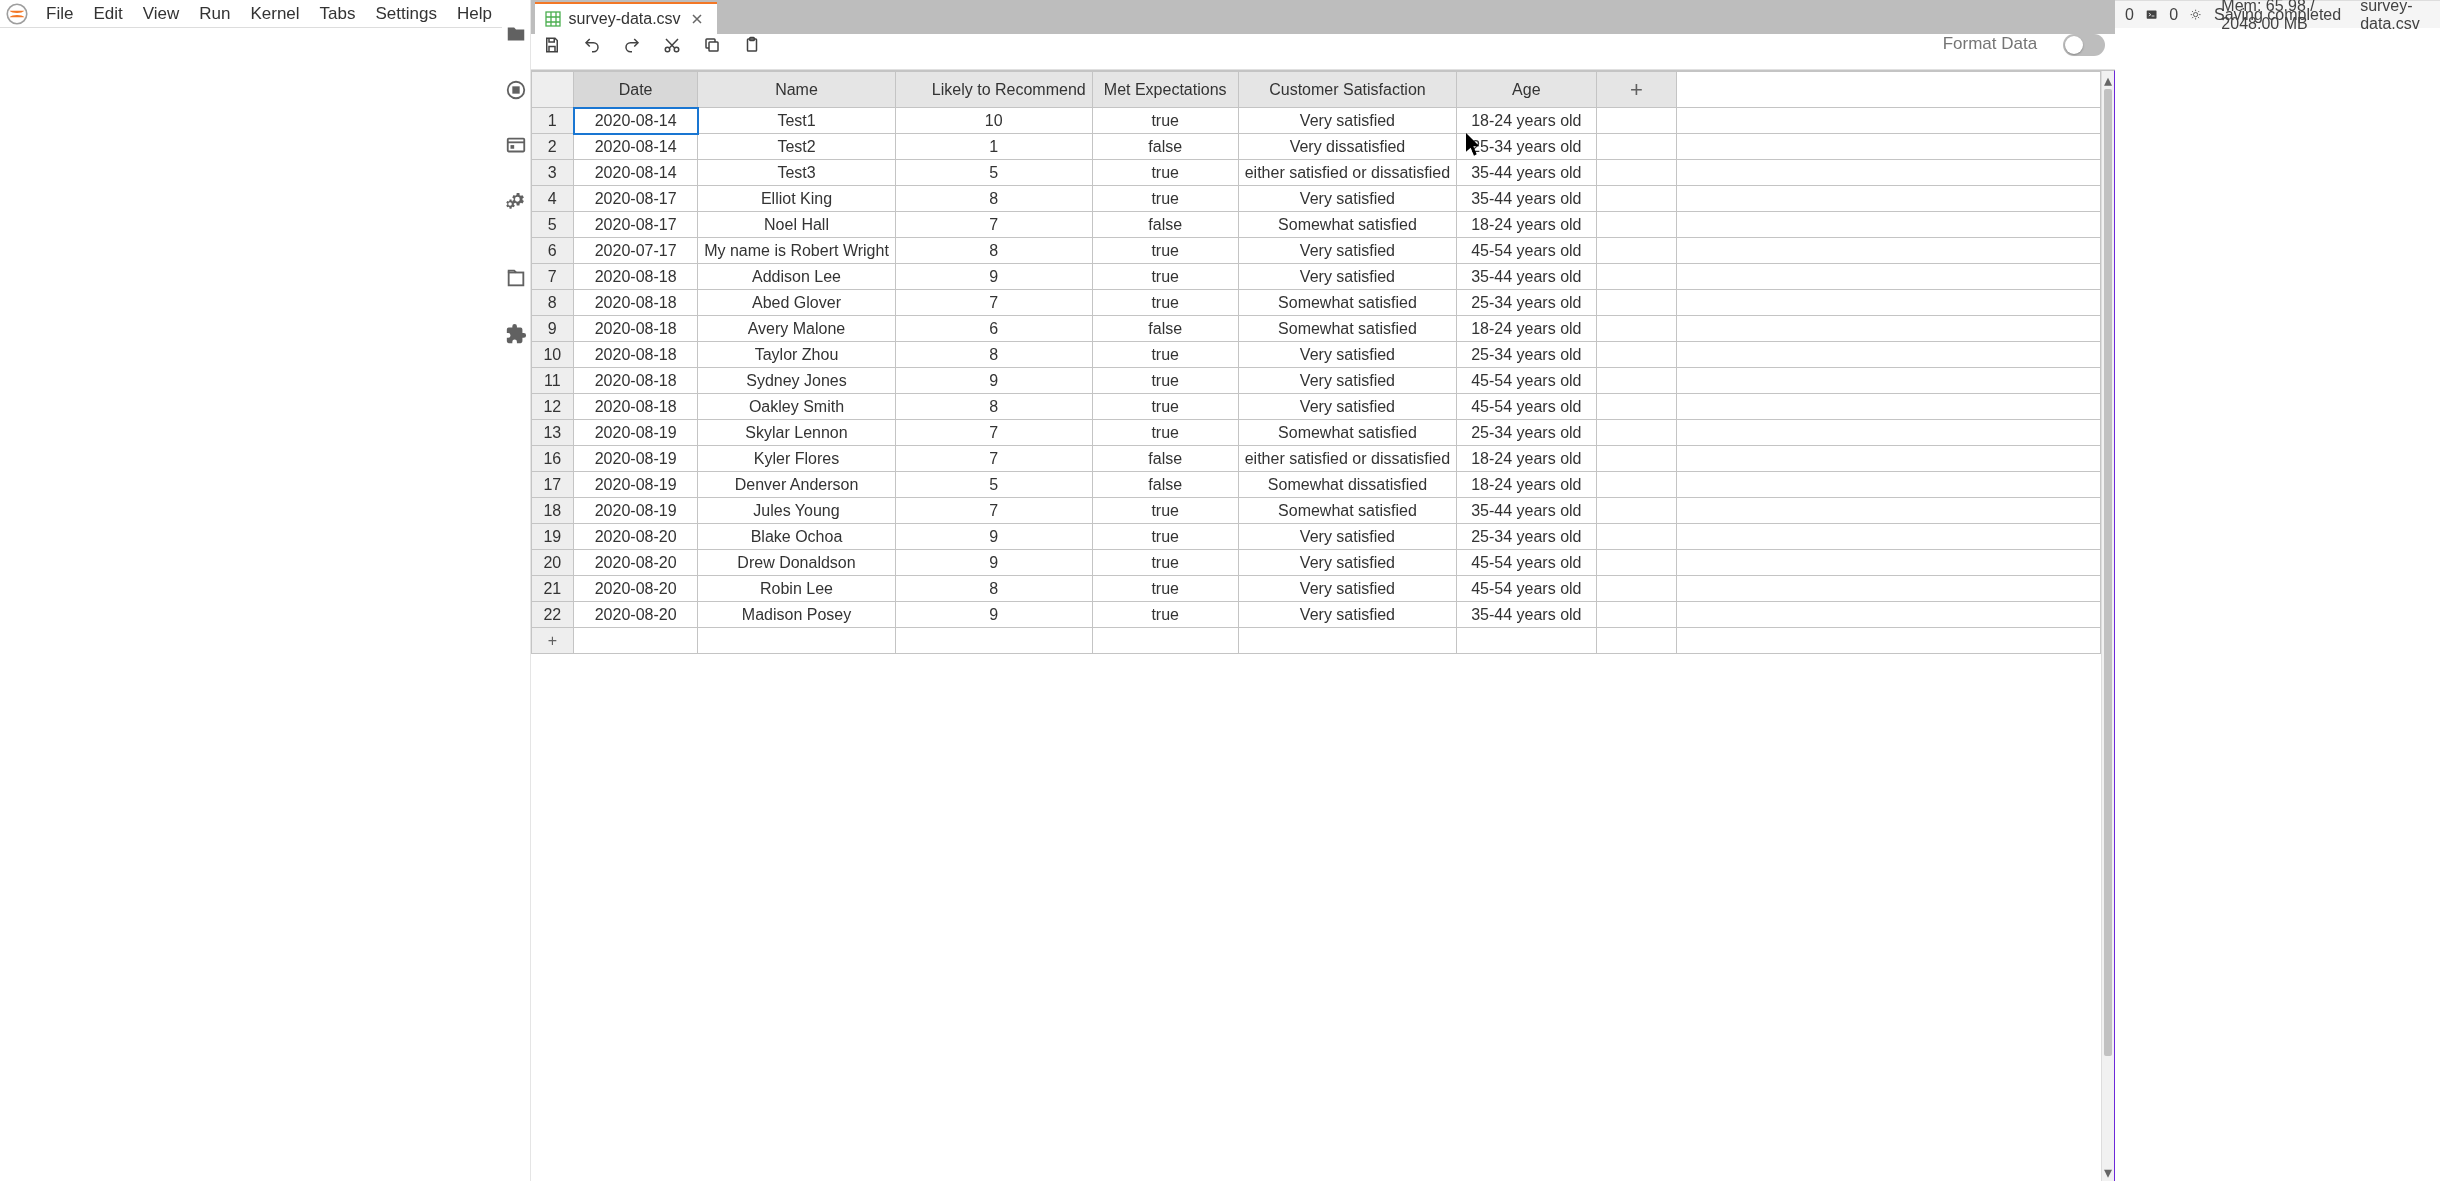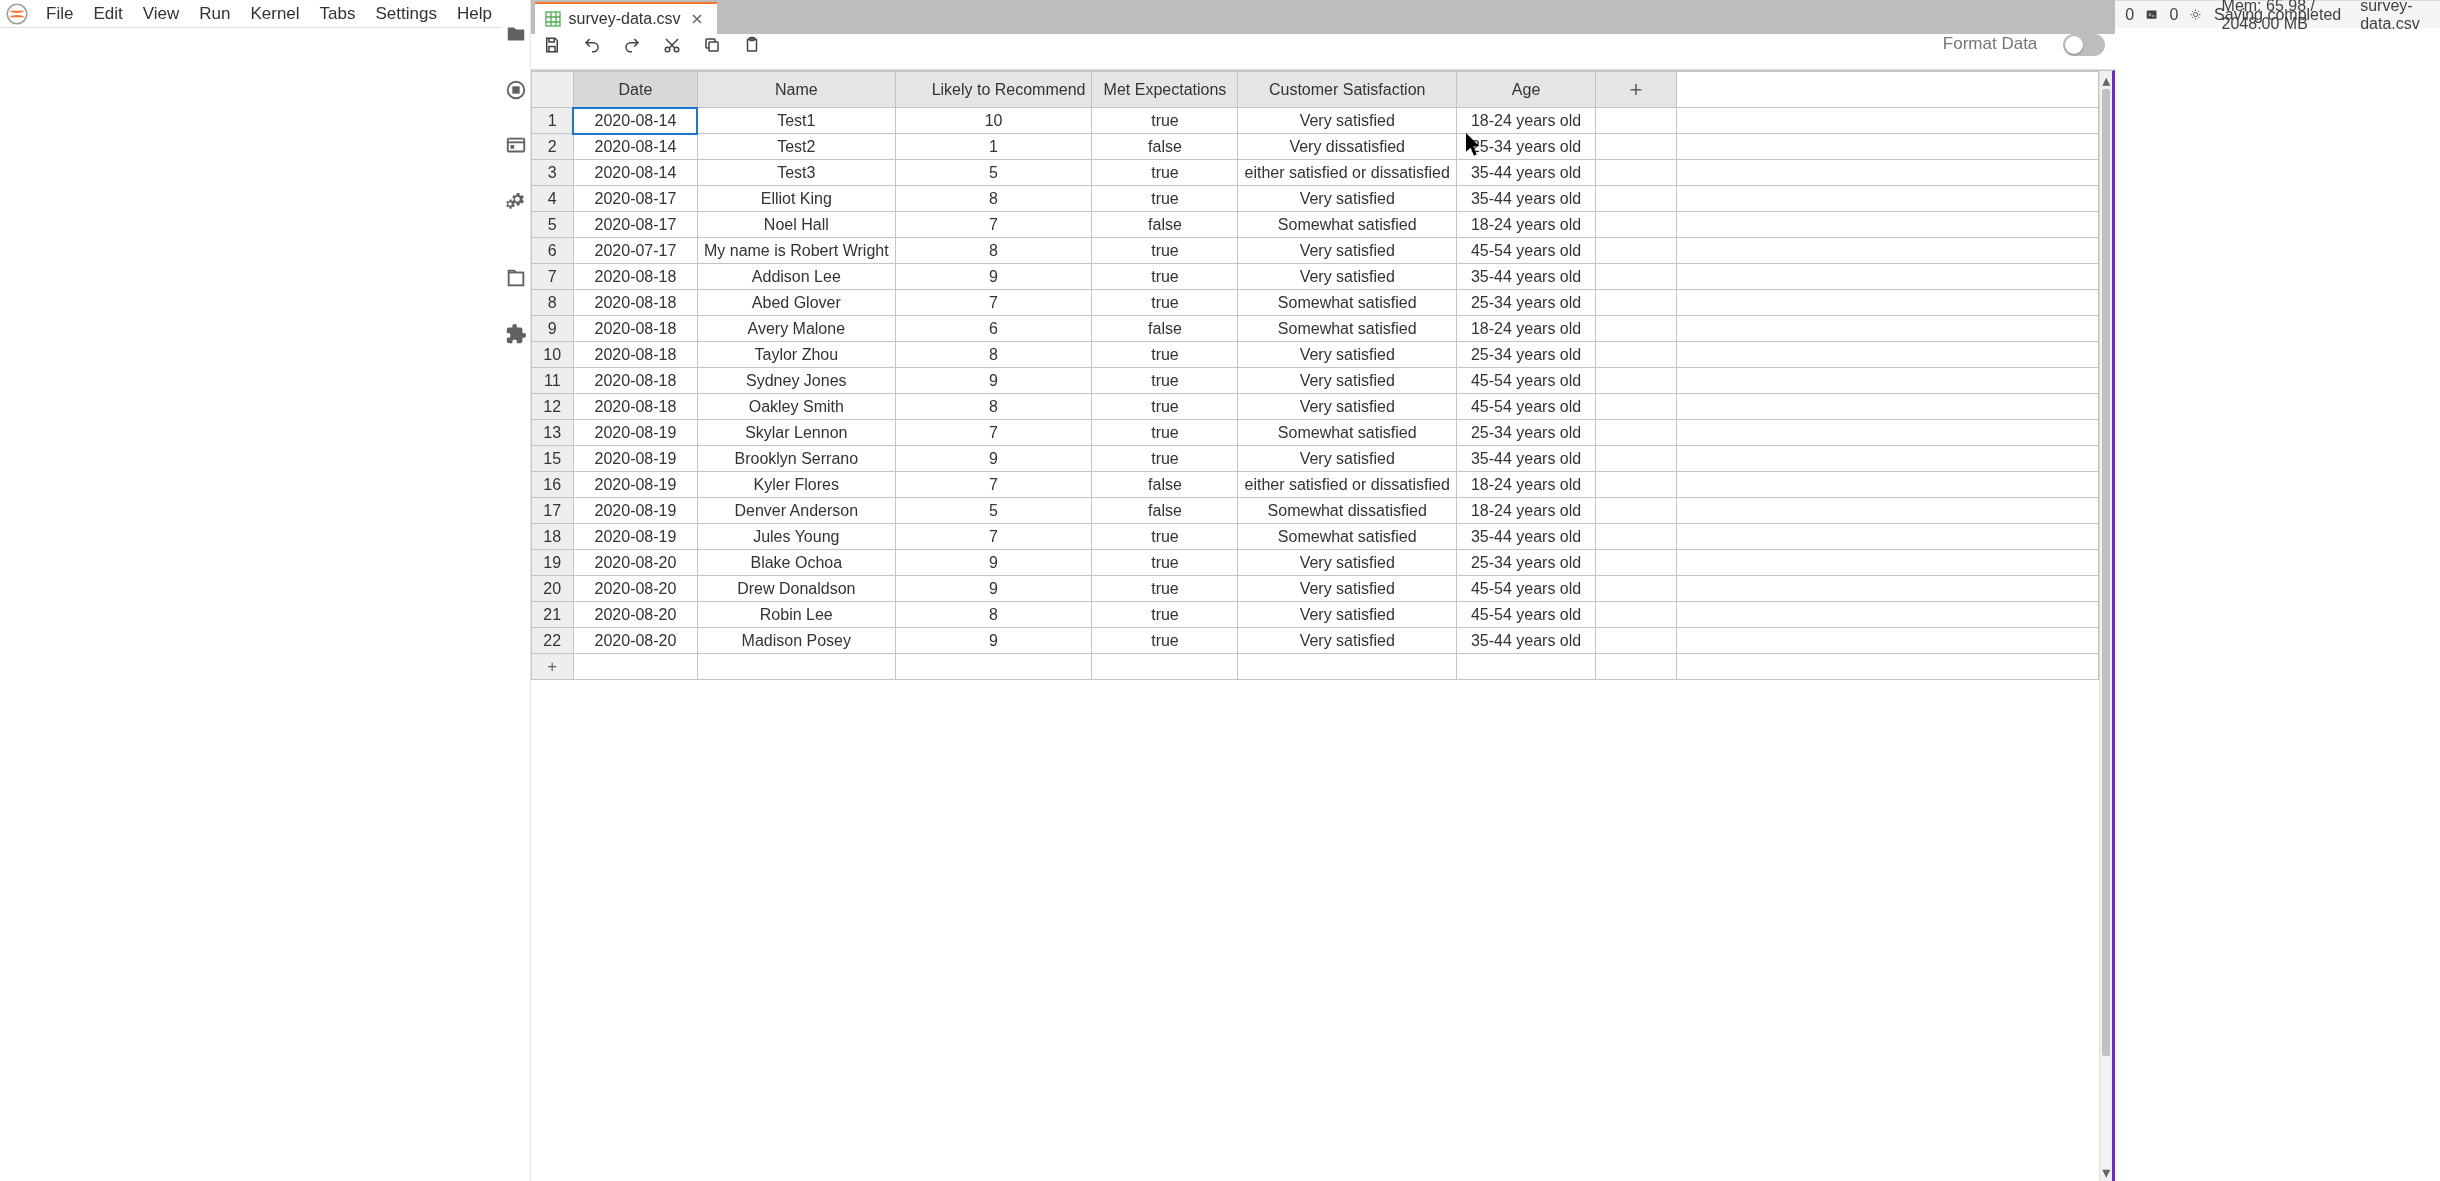--- a/index.html
+++ b/index.html
@@ -29,21 +29,21 @@
   
   .toolbar { height: 36px; background: #fff; border-bottom: 1px solid #e0e0e0; display:flex; padding: 0 10px; gap: 18px; }
   .toolbar .tool { width:22px; height:22px; display:flex; align-items:center; justify-content:center; color:#424242; cursor:pointer;}
   .toolbar .tool svg { width:18px; height:18px; }
   .toolbar .spacer { flex: 1 1 auto; }
   .toolbar .format-label { font-size: 17px; color:#757575; margin-right:8px;}
   .toggle { width: 42px; height:22px; border-radius: 11px; background:#bdbdbd; position:relative; cursor:pointer;}
   .toggle .knob { position:absolute; left:2px; top:2px; width:18px; height:18px; border-radius:50%; background:#fff; box-shadow:0 1px 2px rgba(0,0,0,0.3);}
 
   
-  .grid-wrap { flex:1 1 auto; position:relative; overflow:hidden; border-top:1px solid #c4c4c4; border-right:3px solid #6d28d9; display:flex;}
+  .grid-wrap { flex:1 1 auto; position:relative; overflow:hidden; border-top:1px solid #c4c4c4; border-right:1px solid #6d28d9; display:flex;}
   .grid-scroll { flex:1 1 auto; overflow:hidden; position:relative;}
   table.sheet { border-collapse: collapse; table-layout: fixed; width:auto; }
   table.sheet th, table.sheet td { border: 1px solid #c4c4c4; height: 26px; font-size: 16px; text-align:center; white-space:nowrap; overflow:hidden; }
   table.sheet thead th { background: #e5e5e5; font-weight: normal; position:relative; height:36px;}
   table.sheet thead th:first-child { background:#eeeeee; width:70px;}
   table.sheet tbody th { background:#eeeeee; font-weight:normal; width:70px;}
   table.sheet thead th.col-selected { background:#d8d8d8; }
   table.sheet thead th .col-header-inner { padding:0 6px; }
   table.sheet td { background:#fff; padding: 0 6px; }
   table.sheet tbody tr:first-child td.col-first { outline:2px solid #1976d2; outline-offset:-1px; }
@@ -366,31 +366,20 @@
                   <td class="blank"></td>
                 </tr>
                 <tr>
                   <th>13</th>
                   <td>2020-08-19</td>
                   <td>Skylar Lennon</td>
                   <td>7</td>
                   <td>true</td>
                   <td>Somewhat satisfied</td>
                   <td>25-34 years old</td>
-                  <td></td>
-                  <td class="blank"></td>
-                </tr>
-                <tr>
-                  <th>15</th>
-                  <td>2020-08-19</td>
-                  <td>Brooklyn Serrano</td>
-                  <td>9</td>
-                  <td>true</td>
-                  <td>Very satisfied</td>
-                  <td>35-44 years old</td>
                   <td></td>
                   <td class="blank"></td>
                 </tr>
                 <tr>
                   <th>16</th>
                   <td>2020-08-19</td>
                   <td>Kyler Flores</td>
                   <td>7</td>
                   <td>false</td>
                   <td>either satisfied or dissatisfied</td>

